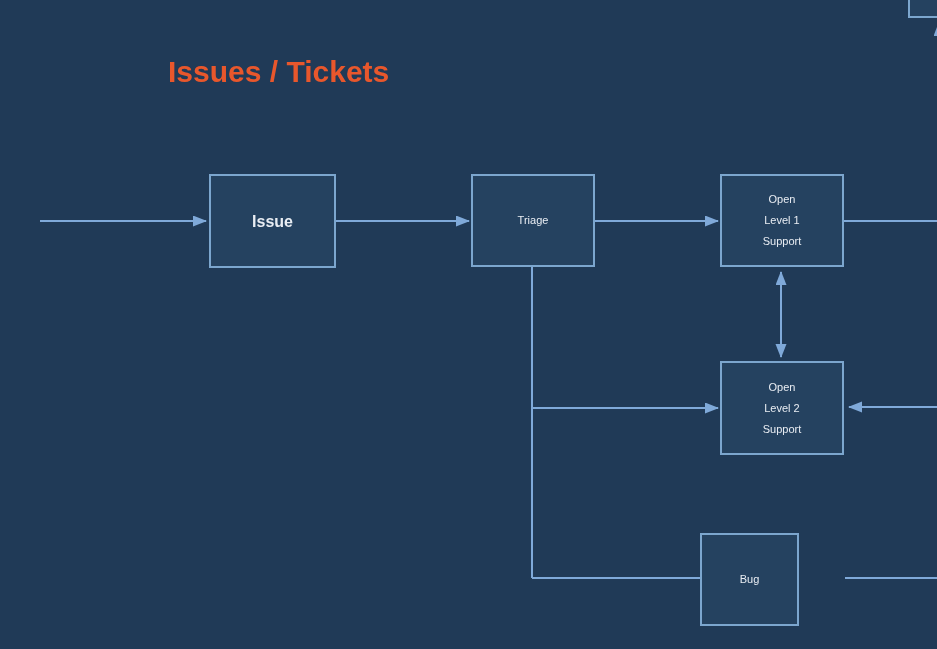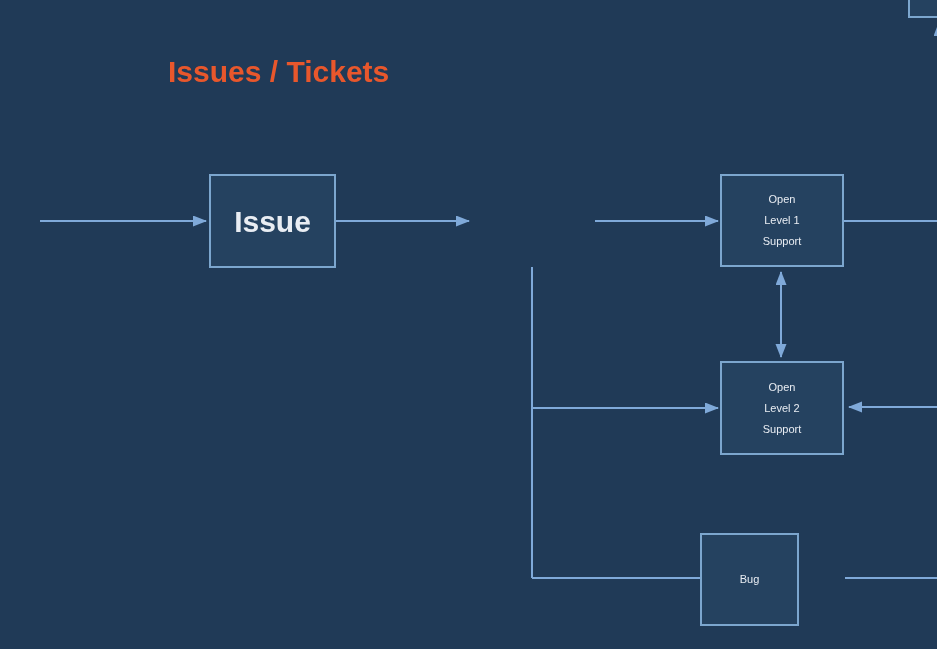--- a/index.html
+++ b/index.html
@@ -41,21 +41,21 @@
     border: 2px solid #7ca6ce;
     color: #e9edf3;
     display: flex;
     align-items: center;
     justify-content: center;
     text-align: center;
     font-size: 11px;
     line-height: 21px;
     white-space: pre-line;
   }
-  .node-issue     { left: 169px; top: 174px; width: 127px; height: 94px; font-size: 30px; font-weight: bold; }
+  .node-issue     { left: 169px; top: 174px; width: 127px; height: 94px; font-size: 16px; font-weight: bold; }
   .node-triage    { left: 431px; top: 174px; width: 124px; height: 93px; }
   .node-level1    { left: 680px; top: 174px; width: 124px; height: 93px; }
   .node-level2    { left: 680px; top: 361px; width: 124px; height: 94px; }
   .node-bug       { left: 660px; top: 533px; width: 99px; height: 93px; }
   .node-top-partial { left: 868px; top: -32px; width: 140px; height: 50px; }
   .node-right-partial {
     left: 913px; top: 532px; width: 124px; height: 94px;
     justify-content: flex-start;
     padding-left: 7px;
   }
@@ -96,20 +96,21 @@
       <path d="M 741 315 L 741 357" marker-end="url(#arrow)"></path>
 
       <path d="M 805 578 L 910 578" marker-end="url(#arrow)"></path>
     </g>
   </svg>
 
   <div class="diagram-title">Issues / Tickets</div>
 
   <div class="node node-issue">Issue</div>
 
+  <div class="node node-triage">Triage</div>
 
   <div class="node node-level1">Open
 Level 1
 Support</div>
 
   <div class="node node-level2">Open
 Level 2
 Support</div>
 
   <div class="node node-bug">Bug</div>

